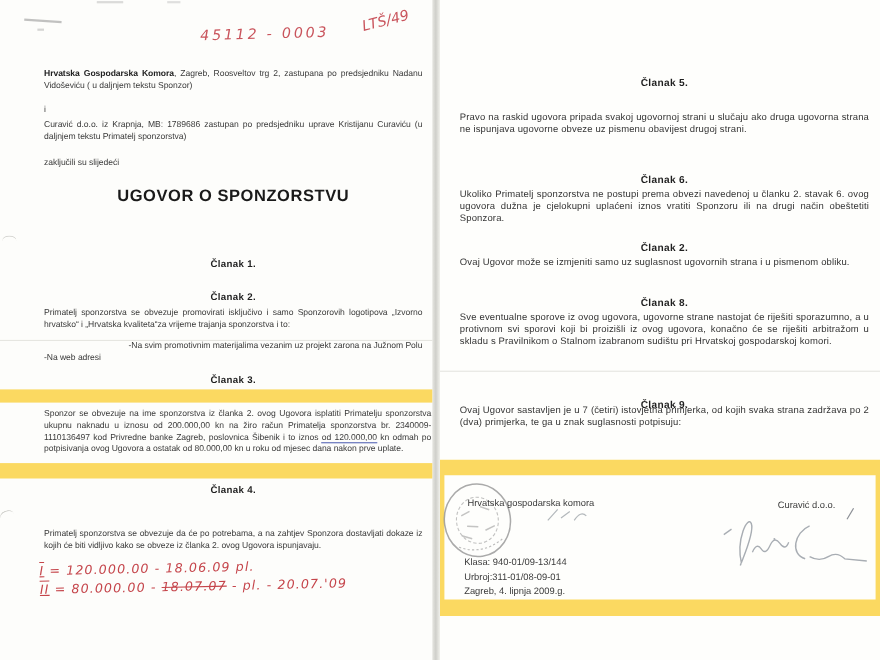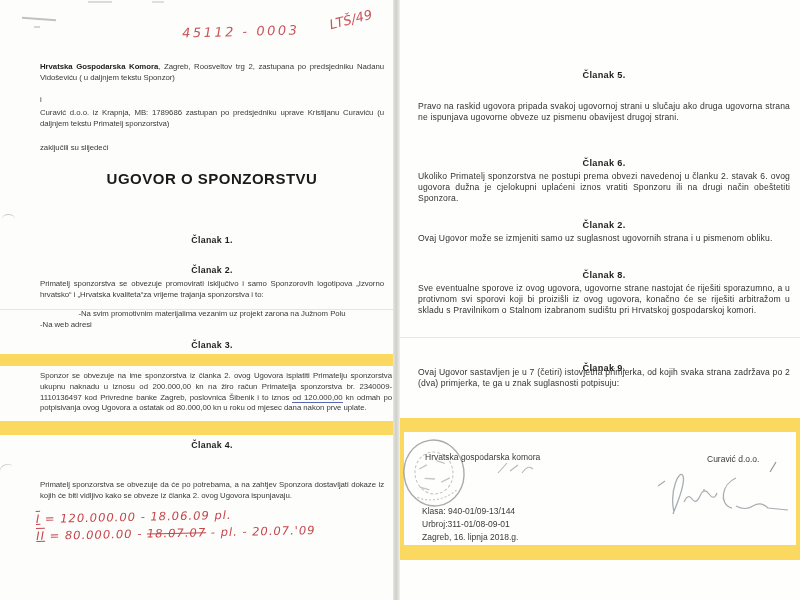--- a/index.html
+++ b/index.html
@@ -80,21 +80,21 @@
     <div class="txt para" style="top:108px;">Curavić d.o.o. iz Krapnja, MB: 1789686 zastupan po predsjedniku uprave Kristijanu Curaviću (u daljnjem tekstu Primatelj sponzorstva)</div>
 
     <div class="txt para" style="top:143px;">zaključili su slijedeći</div>
 
     <div class="txt para doc-title" style="top:174px;">UGOVOR O SPONZORSTVU</div>
 
     <div class="art-h" style="top:223px;margin-top:12px;">Članak 1.</div>
 
     <div class="art-h" style="top:265px;">Članak 2.</div>
     <div class="txt para" style="top:279px;">Primatelj sponzorstva se obvezuje promovirati isključivo i samo  Sponzorovih logotipova „Izvorno hrvatsko“ i „Hrvatska kvaliteta“za vrijeme trajanja sponzorstva i to:</div>
-    <div class="txt para" style="top:309px;text-align:center;">-Na svim promotivnim materijalima vezanim uz projekt zarona na Južnom Polu</div>
+    <div class="txt para" style="top:309px;text-align:right;">-Na svim promotivnim materijalima vezanim uz projekt zarona na Južnom Polu</div>
     <div class="txt para" style="top:320px;text-align:left;">-Na web adresi</div>
 
     <div class="art-h" style="top:340px;text-align:center;">Članak 3.</div>
     <div class="txt para" style="top:371px;width:352px;"><span>Sponzor se obvezuje na ime sponzorstva iz članka 2.  ovog Ugovora isplatiti Primatelju sponzorstva ukupnu naknadu u iznosu od 200.000,00  kn na žiro račun Primatelja sponzorstva br. 2340009-1110136497 kod Privredne banke Zagreb, poslovnica Šibenik i to iznos </span><span class="u-blue">od 120.000,00</span><span> kn odmah po potpisivanja ovog Ugovora a ostatak od 80.000,00 kn u roku od mjesec dana nakon prve uplate.</span></div>
 
     <div class="art-h" style="top:440px;">Članak 4.</div>
     <div class="txt para" style="top:452px;margin-top:28px;">Primatelj sponzorstva se obvezuje da će po potrebama, a na zahtjev Sponzora dostavljati dokaze iz kojih će biti vidljivo kako se obveze iz članka 2. ovog Ugovora ispunjavaju.</div>
 
     <div class="hw red-notes">
       <div><span class="num-roman">I</span> <span>= 120.000.00  -  18.06.09   pl.</span></div>
@@ -136,21 +136,21 @@
     <div class="sig-item" style="top:452px;left:25px;">Hrvatska gospodarska komora</div>
 
     <div class="scribble-svg">
       <svg viewBox="0 0 42 20" width="42" height="20">
         <path d="M3,15 l9,-10 M15,13 l8,-6 M27,15 q6,-9 11,-4" stroke="#9aa0a6" stroke-width="1.1" fill="none" opacity=".75"></path>
       </svg>
     </div>
 
     <div class="sig-item" style="top:506px;left:22px;">Klasa: 940-01/09-13/144</div>
     <div class="sig-item" style="top:519px;left:22px;">Urbroj:311-01/08-09-01</div>
-    <div class="sig-item" style="top:532px;left:22px;">Zagreb, 16. lipnja 2018.g.</div>
+    <div class="sig-item" style="top:532px;left:22px;">Zagreb, 4. lipnja 2009.g.</div>
 
     <div class="sig-item" style="top:454px;left:307px;">Curavić d.o.o.</div>
 
     <div class="sig-svg">
       <svg viewBox="0 0 142 62" width="142" height="62">
         <path d="M124,2 l-6,10" stroke="#8c9096" stroke-width="1.1" fill="none"></path>
         <path d="M6,26 l7,-5" stroke="#a8adb3" stroke-width="1.2" fill="none"></path>
         <path d="M22,52 C17,30 28,8 31,16 C34,24 24,46 21,54" stroke="#a8adb3" stroke-width="1.3" fill="none"></path>
         <path d="M32,42 q4,-9 8,-3 t8,-3 t9,-2 t8,-1" stroke="#a8adb3" stroke-width="1.2" fill="none"></path>
         <path d="M84,18 C70,24 66,44 80,48" stroke="#a8adb3" stroke-width="1.3" fill="none"></path>

